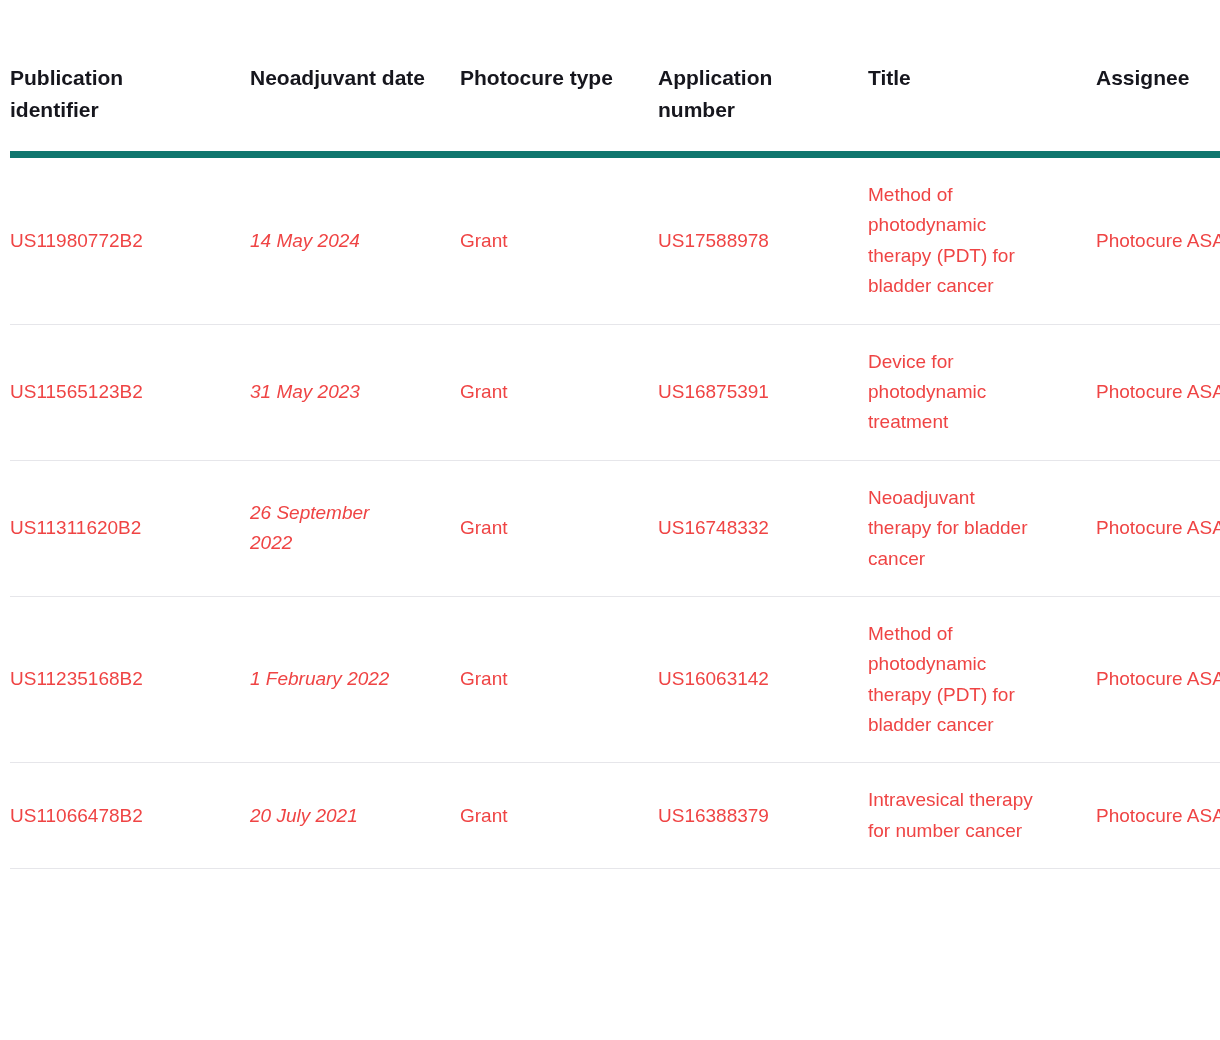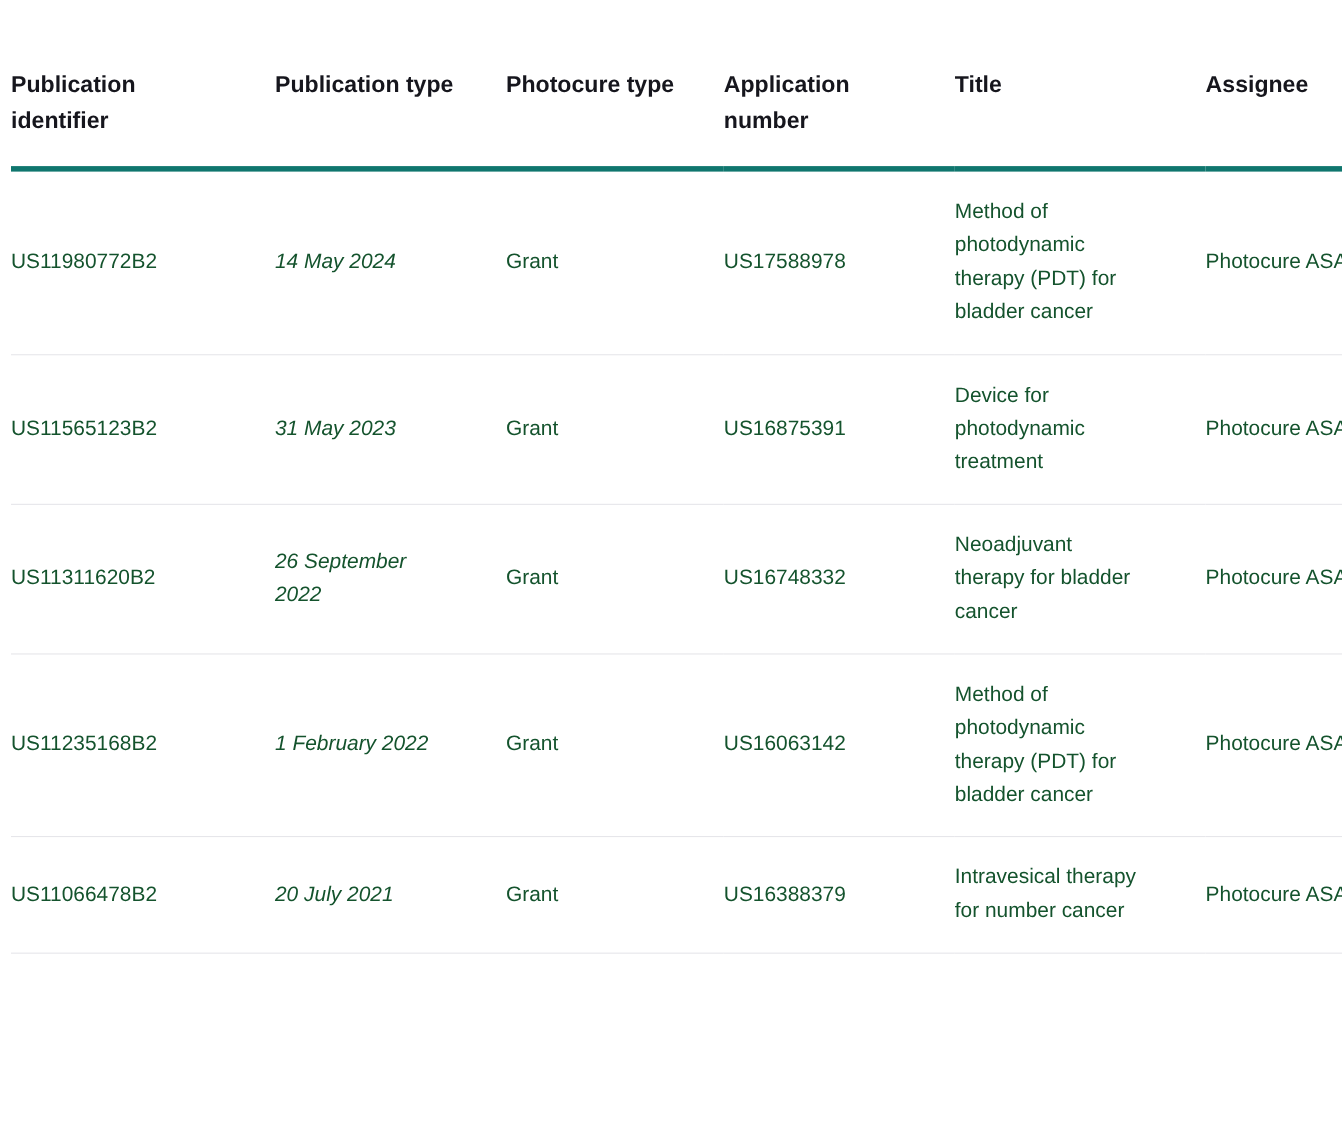--- a/index.html
+++ b/index.html
@@ -50,30 +50,30 @@
   }
 
   table.patent-table th {
     text-align: left;
     vertical-align: top;
     font-size: 21px;
     font-weight: bold;
     line-height: 1.5;
     color: #16161d;
     padding: 0 14px 26px 0;
-    border-bottom: 5px solid #0f766e;
+    border-bottom: 7px solid #0f766e;
   }
 
   table.patent-table td {
     text-align: left;
     vertical-align: middle;
     font-size: 19px;
     font-weight: normal;
     line-height: 1.6;
-    color: #14532d;
+    color: #ef4444;
     padding: 22px 14px 22px 0;
     border-bottom: 1px solid #e6e6ea;
   }
 
   table.patent-table tr.last-row td {
     border-bottom: 1px solid #e6e6ea;
   }
 
   col.c0 { width: 240px; }
   col.c1 { width: 210px; }
@@ -101,21 +101,21 @@
         <col class="c3">
         <col class="c4">
         <col class="c5">
     </colgroup>
     <thead>
       <tr>
         <th>
             <span class="wrap-head">Publication identifier</span>
           </th>
         <th>
-            <span class="wrap-head">Publication type</span>
+            <span class="wrap-head">Neoadjuvant date</span>
           </th>
         <th>
             <span class="wrap-head">Photocure type</span>
           </th>
         <th>
             <span class="wrap-head">Application number</span>
           </th>
         <th>
             <span class="wrap-head">Title</span>
           </th>

